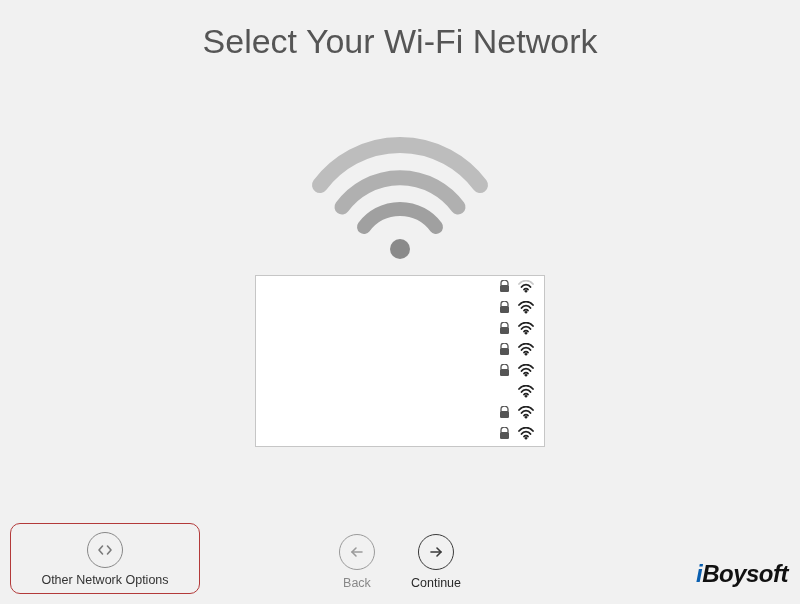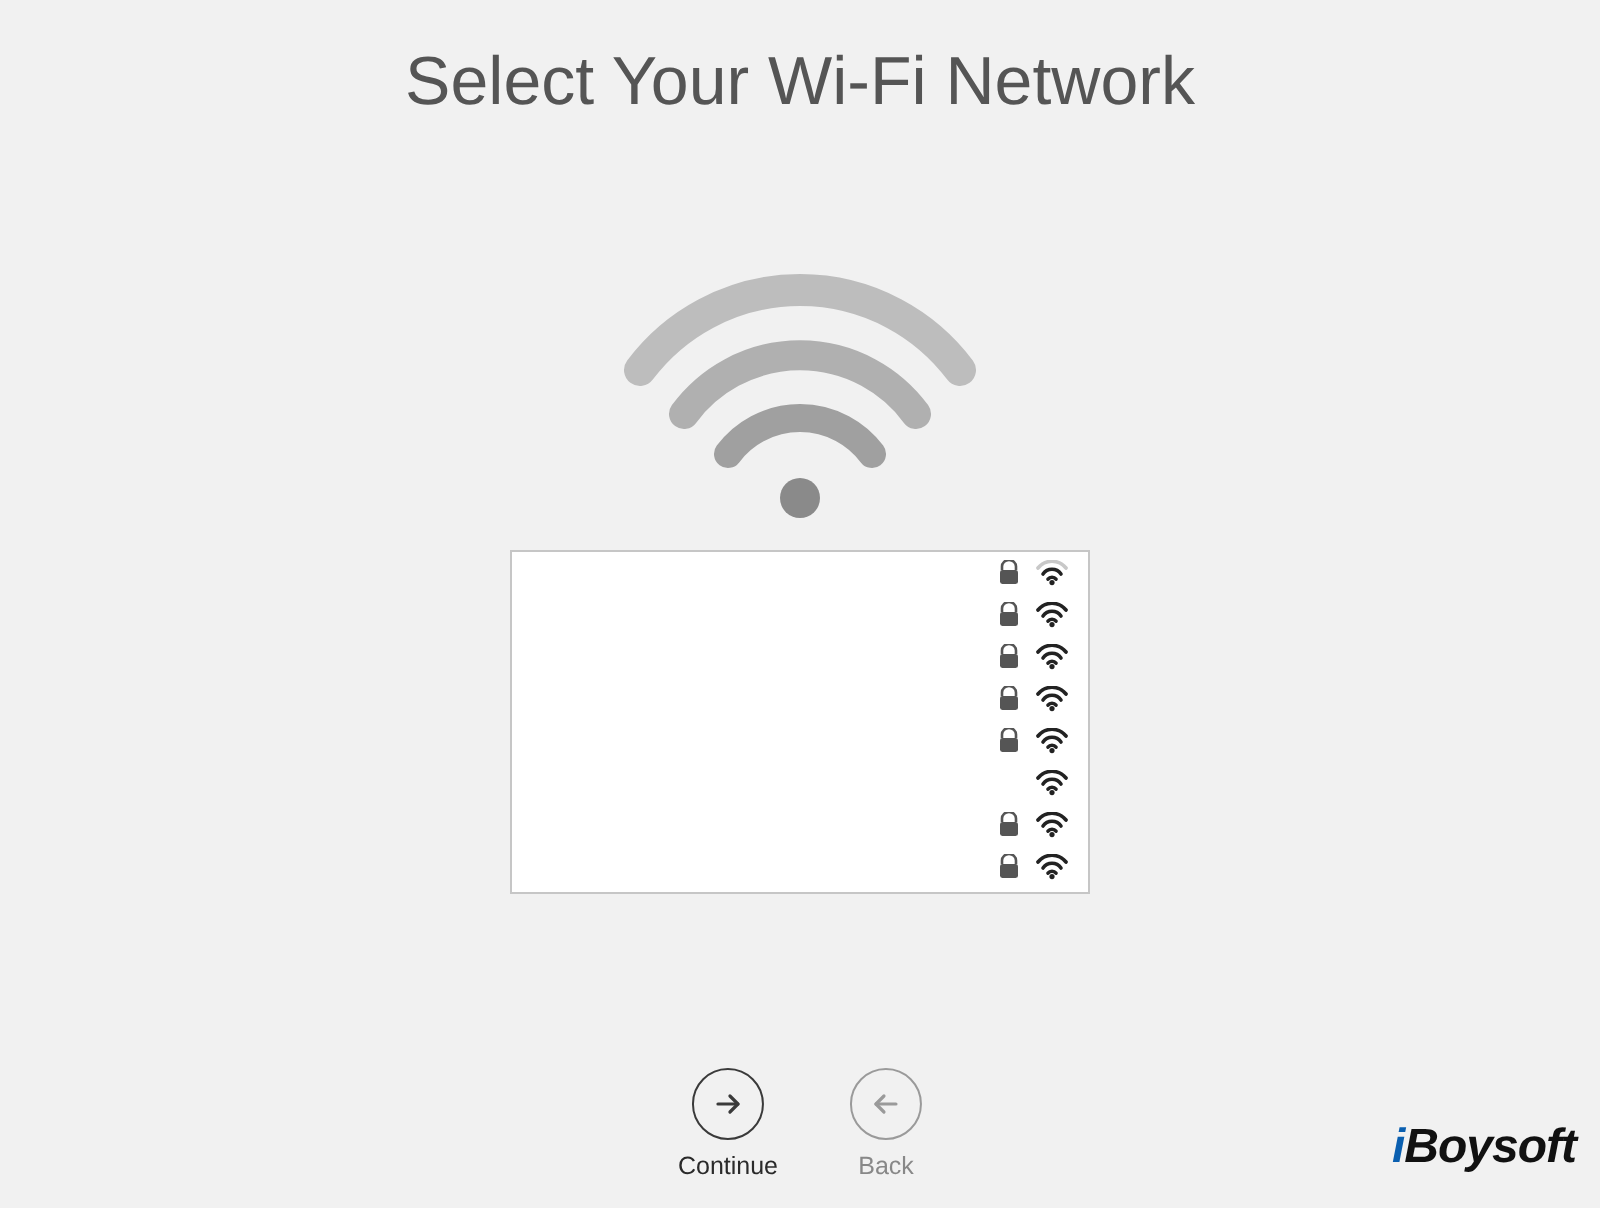--- a/index.html
+++ b/index.html
@@ -242,42 +242,53 @@
           <path d="M3.5 7 A 5.5 5.5 0 0 1 12.5 7" fill="none" stroke="#222" stroke-width="1.8" stroke-linecap="round"></path>
           <path d="M6 9.6 A 2.5 2.5 0 0 1 10 9.6" fill="none" stroke="#222" stroke-width="1.8" stroke-linecap="round"></path>
           <circle cx="8" cy="11.3" r="1.3" fill="#222"></circle>
         </svg>
       </span>
     </div>
   </div>
 
 <div class="bottom-bar">
 
+  <div class="other-opt">
+    <div class="circle">
+      <svg width="18" height="18" viewBox="0 0 18 18">
+        <g fill="none" stroke="#7a7a7a" stroke-width="1.6" stroke-linecap="round" stroke-linejoin="round">
+          <polyline points="6.5,5 3,9 6.5,13"></polyline>
+          <polyline points="11.5,5 15,9 11.5,13"></polyline>
+        </g>
+      </svg>
+    </div>
+    <div class="other-label">Other Network Options</div>
+  </div>
 
   <div class="nav-pair">
+    <div class="nav-btn">
+      <div class="circle">
+        <svg width="18" height="18" viewBox="0 0 18 18">
+          <g fill="none" stroke="#9a9a9a" stroke-width="1.6" stroke-linecap="round" stroke-linejoin="round">
+            <line x1="14" y1="9" x2="4" y2="9"></line>
+            <polyline points="8,5 4,9 8,13"></polyline>
+          </g>
+        </svg>
+      </div>
+      <div class="nav-label">Back</div>
+    </div>
     <div class="nav-btn">
       <div class="circle dark">
         <svg width="18" height="18" viewBox="0 0 18 18">
           <g fill="none" stroke="#3a3a3a" stroke-width="1.6" stroke-linecap="round" stroke-linejoin="round">
             <line x1="4" y1="9" x2="14" y2="9"></line>
             <polyline points="10,5 14,9 10,13"></polyline>
           </g>
         </svg>
       </div>
       <div class="nav-label dark">Continue</div>
     </div>
-    <div class="nav-btn">
-      <div class="circle">
-        <svg width="18" height="18" viewBox="0 0 18 18">
-          <g fill="none" stroke="#9a9a9a" stroke-width="1.6" stroke-linecap="round" stroke-linejoin="round">
-            <line x1="14" y1="9" x2="4" y2="9"></line>
-            <polyline points="8,5 4,9 8,13"></polyline>
-          </g>
-        </svg>
-      </div>
-      <div class="nav-label">Back</div>
-    </div>
   </div>
 
   <div class="watermark">
     <span class="wm-i">i</span><span class="wm-rest">Boysoft</span>
   </div>
 </div>
 
 </body></html>

